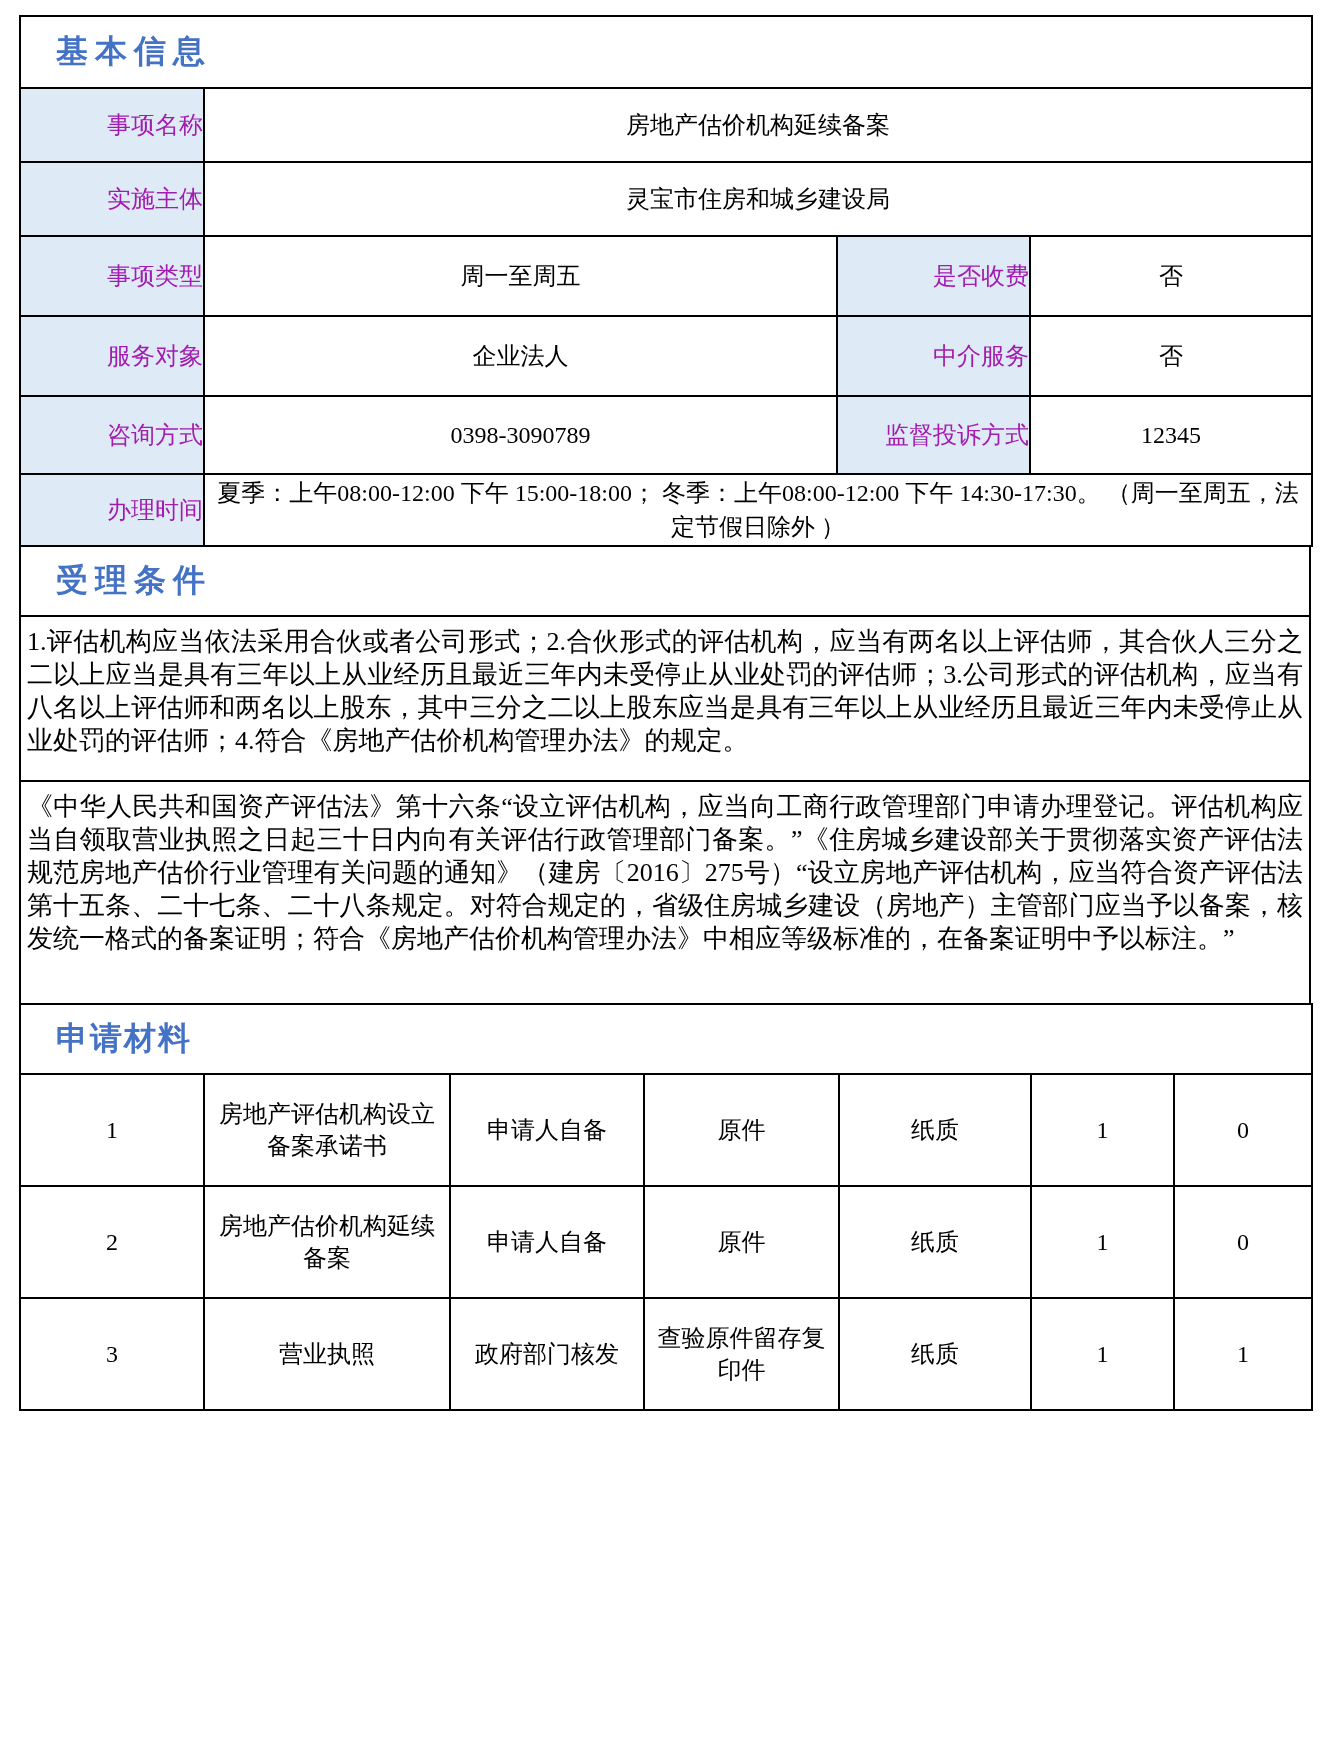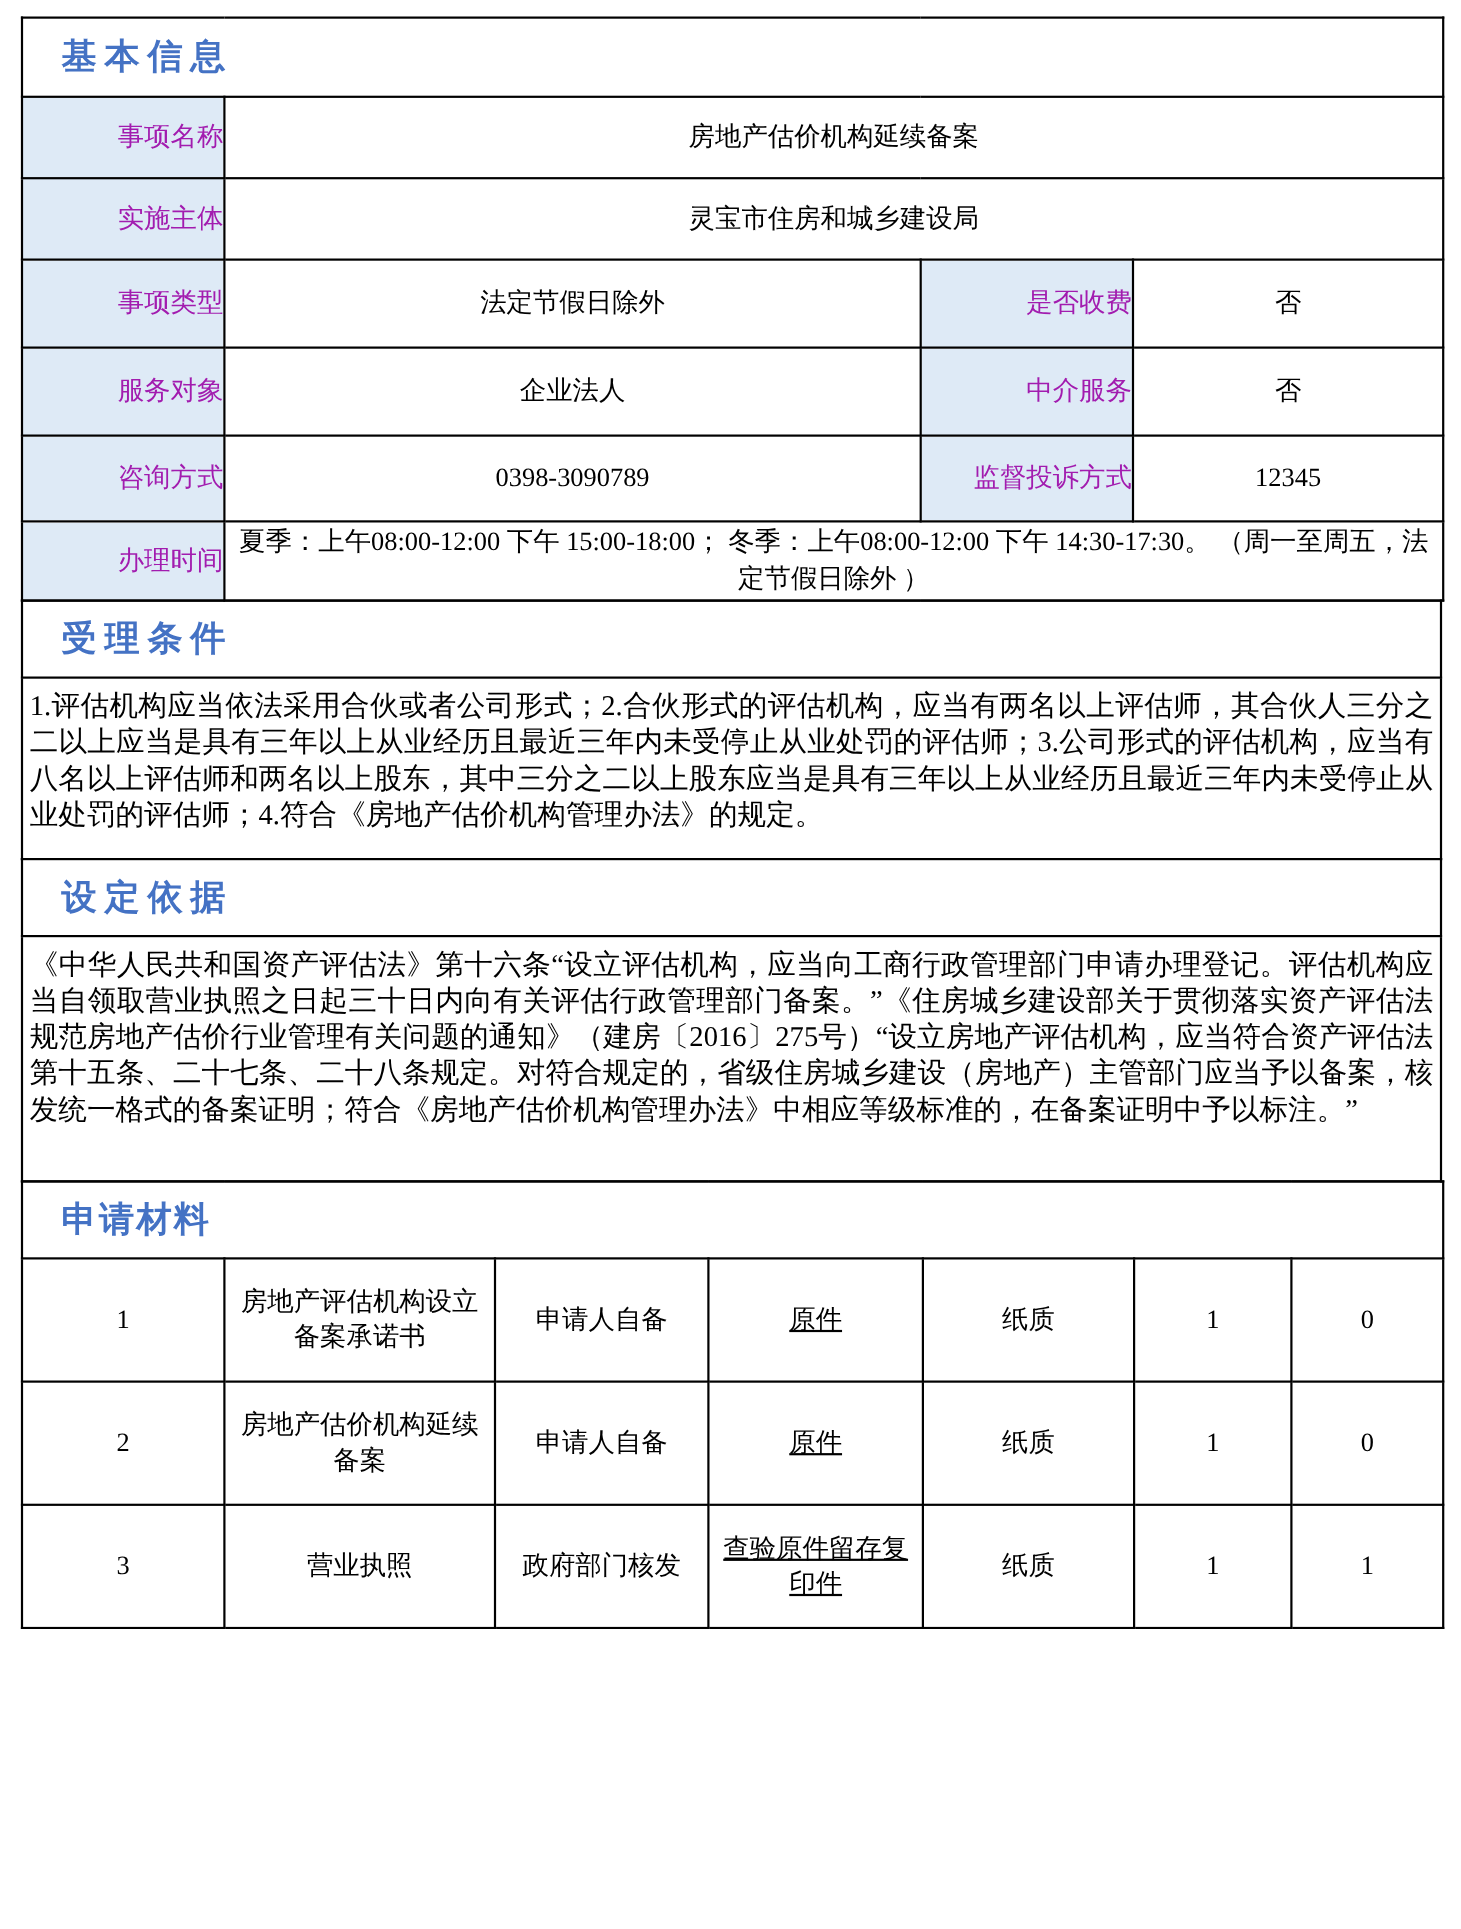--- a/index.html
+++ b/index.html
@@ -96,21 +96,21 @@
   }
   .mc {
     background: #ffffff;
     font-size: 24px;
     text-align: center;
     vertical-align: middle;
     line-height: 32px;
     padding: 0 8px;
   }
   .mc.name { padding: 0 8px; }
-  .mc.type { padding: 0 12px; text-decoration: underline; }
+  .mc.type { padding: 0 12px; }
 </style>
 </head>
 <body>
 
 <div class="doc">
 
   <table>
     <colgroup>
       <col style="width:184px">
         <col style="width:633px">
@@ -126,21 +126,21 @@
     <tr class="h-row">
       <td class="lbl">事项名称</td>
       <td class="val" colspan="3">房地产估价机构延续备案</td>
     </tr>
     <tr class="h-row">
       <td class="lbl">实施主体</td>
       <td class="val" colspan="3">灵宝市住房和城乡建设局</td>
     </tr>
     <tr class="h-row-s">
       <td class="lbl">事项类型</td>
-      <td class="val">法定节假日除外</td>
+      <td class="val">周一至周五</td>
       <td class="lbl">是否收费</td>
       <td class="val">否</td>
     </tr>
     <tr class="h-row-s">
       <td class="lbl">服务对象</td>
       <td class="val">企业法人</td>
       <td class="lbl">中介服务</td>
       <td class="val">否</td>
     </tr>
     <tr style="height:78px">
@@ -164,25 +164,20 @@
       </td>
     </tr>
     <tr class="h-accept">
       <td class="para">1.评估机构应当依法采用合伙或者公司形式；2.合伙形式的评估机构，应当有两名以上评估师，其合伙人三分之二以上应当是具有三年以上从业经历且最近三年内未受停止从业处罚的评估师；3.公司形式的评估机构，应当有八名以上评估师和两名以上股东，其中三分之二以上股东应当是具有三年以上从业经历且最近三年内未受停止从业处罚的评估师；4.符合《房地产估价机构管理办法》的规定。</td>
     </tr>
   </tbody>
     </table>
 
   <table>
     <tbody>
-        <tr style="height:70px">
-      <td class="title-cell">
-        <span class="section-title">设定依据</span>
-      </td>
-    </tr>
     <tr class="h-basis">
       <td class="para">《中华人民共和国资产评估法》第十六条“设立评估机构，应当向工商行政管理部门申请办理登记。评估机构应当自领取营业执照之日起三十日内向有关评估行政管理部门备案。”《住房城乡建设部关于贯彻落实资产评估法规范房地产估价行业管理有关问题的通知》（建房〔2016〕275号）“设立房地产评估机构，应当符合资产评估法第十五条、二十七条、二十八条规定。对符合规定的，省级住房城乡建设（房地产）主管部门应当予以备案，核发统一格式的备案证明；符合《房地产估价机构管理办法》中相应等级标准的，在备案证明中予以标注。”</td>
     </tr>
   </tbody>
     </table>
 
   <table>
     <colgroup>
       <col style="width:184px">
         <col style="width:246px">

